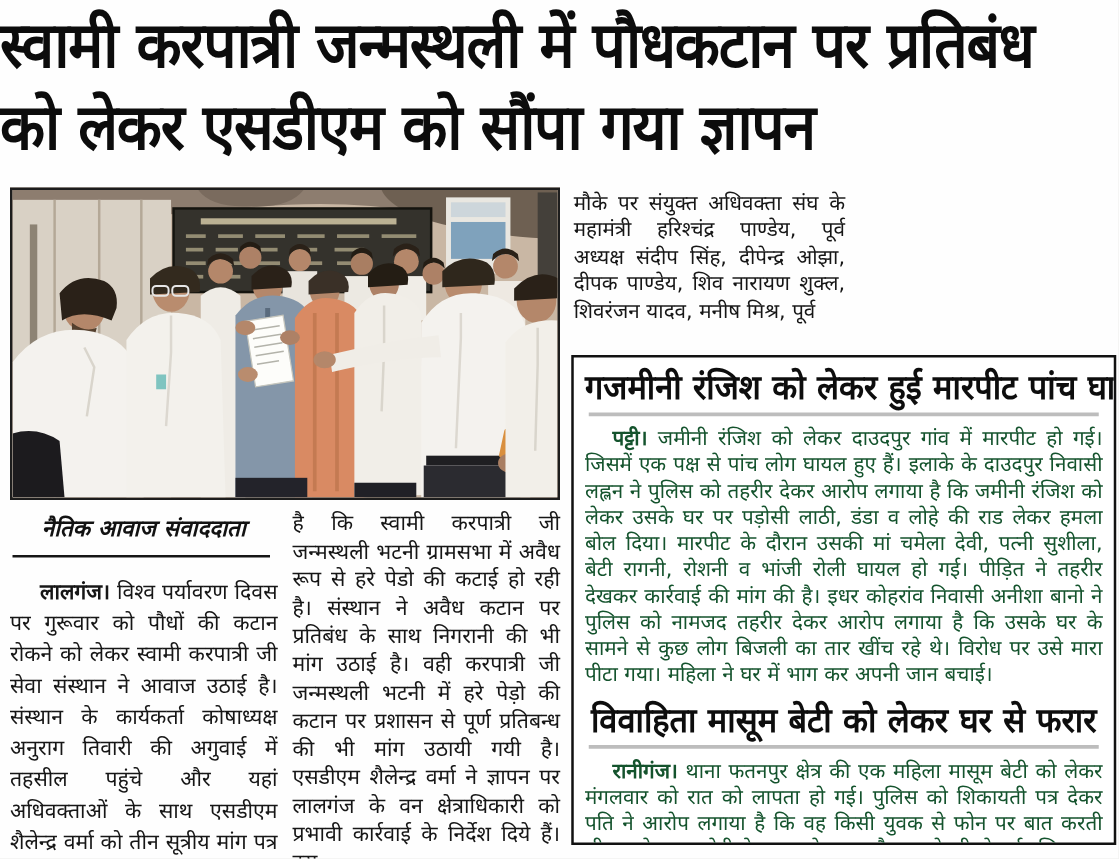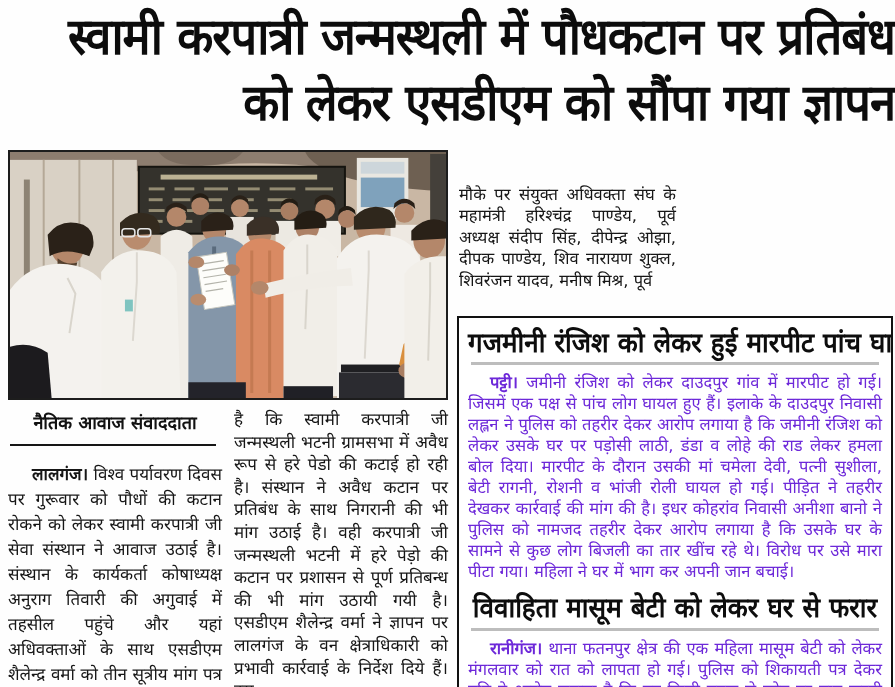--- a/index.html
+++ b/index.html
@@ -2,67 +2,67 @@
 <html lang="hi"><head>
 <meta charset="utf-8">
 <style>
   html,body{margin:0;padding:0;background:#e9e9e7;}
   .page{
     width:895px;height:687px;background:#fefefe;overflow:hidden;
     font-family:"DejaVu Sans","Liberation Sans",sans-serif;color:#121212;
     position:relative;box-sizing:border-box;
   }
   
-  .masthead{height:150px;text-align:right;padding-top:4px;box-sizing:border-box;}
+  .masthead{height:150px;text-align:left;padding-top:4px;box-sizing:border-box;}
   .masthead .line{
     font-size:47px;font-weight:bold;line-height:66px;color:#0c0c0c;
     letter-spacing:-1px;transform:scaleY(1.08);
   }
   
   .content{display:flex;}
   .left-zone{width:452px;box-sizing:border-box;padding-left:8px;flex:none;}
   .right-zone{width:443px;flex:none;box-sizing:border-box;padding-left:5px;}
 
   .photo-frame{
     width:440px;height:250px;border:2px solid #1d1d1d;margin:2px 0 2px 0;
     box-sizing:border-box;overflow:hidden;background:#c9b7a4;
   }
   .photo-frame svg{display:block;width:100%;height:100%;}
 
   .left-cols{display:flex;gap:12px;margin-top:2px;}
   .colA{width:214px;flex:none;}
   .colB{width:214px;flex:none;}
 
-  .byline{font-weight:bold;font-size:18px;text-align:center;padding:8px 0 10px;}
+  .byline{font-weight:bold;font-size:18px;text-align:center;padding:8px 0 10px;font-style:italic;}
   .byline-rule{border:none;border-top:2px solid #161616;margin:0 6px 16px 2px;}
 
   .body-text{
     font-size:17px;line-height:25px;text-align:justify;margin:0;
     color:#161616;
   }
   .colA .body-text{text-indent:24px;}
   .colB .body-text{line-height:22.6px;margin-top:6px;}
   .dateline{font-weight:bold;}
 
-  .top-cols{display:flex;gap:10px;height:127px;overflow:hidden;padding:2px 2px 0 2px;margin-top:32px;}
+  .top-cols{display:flex;gap:10px;height:127px;overflow:hidden;padding:2px 2px 0 2px;}
   .colC,.colD{width:50%;font-size:16.5px;line-height:21.4px;text-align:justify;color:#161616;}
 
   
   .news-box{
     border:2px solid #111;margin:5px 2px 0 0;height:392px;box-sizing:border-box;
     padding:0 9px;overflow:hidden;background:#fff;
   }
   .box-headline{
     font-size:26px;font-weight:bold;text-align:center;margin:5px 0 3px;
     transform:scaleY(1.05);color:#0d0d0d;white-space:nowrap;
   }
   .box-rule{border:none;border-top:3px solid #bdbdbd;margin:3px 3px 7px;}
   .box-body{
     font-size:16.5px;line-height:21px;text-align:justify;text-indent:22px;
-    margin:0;color:#6d28d9;
+    margin:0;color:#14532d;
   }
   .story2 .box-headline{margin-top:7px;}
 </style>
 </head>
 <body>
 
 <div class="page">
 
   <header class="masthead">
     <div class="line">स्वामी करपात्री जन्मस्थली में पौधकटान पर प्रतिबंध</div>

